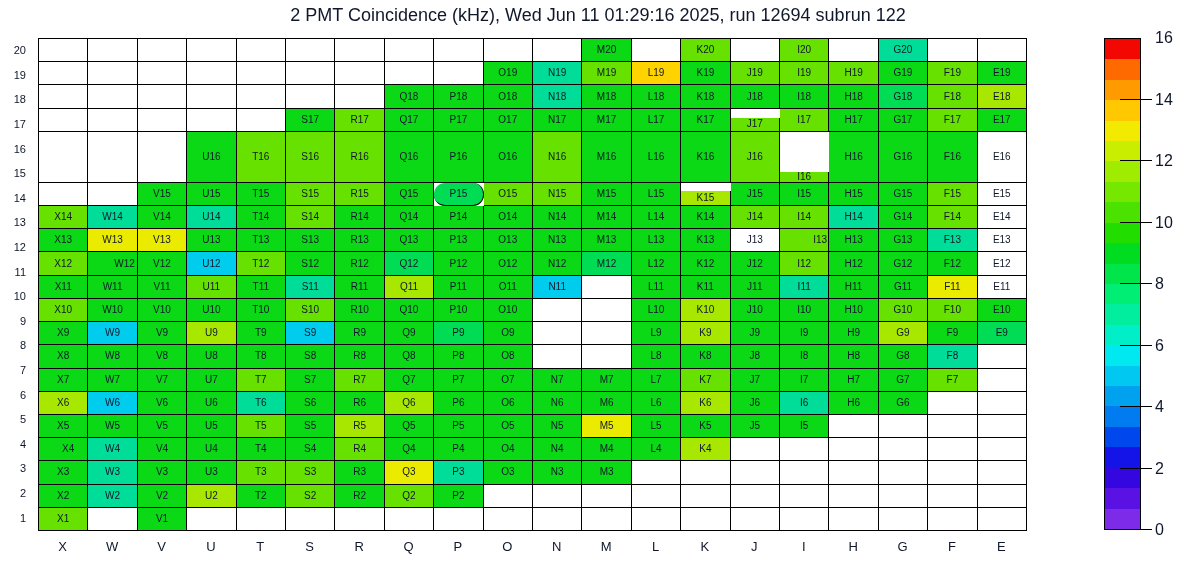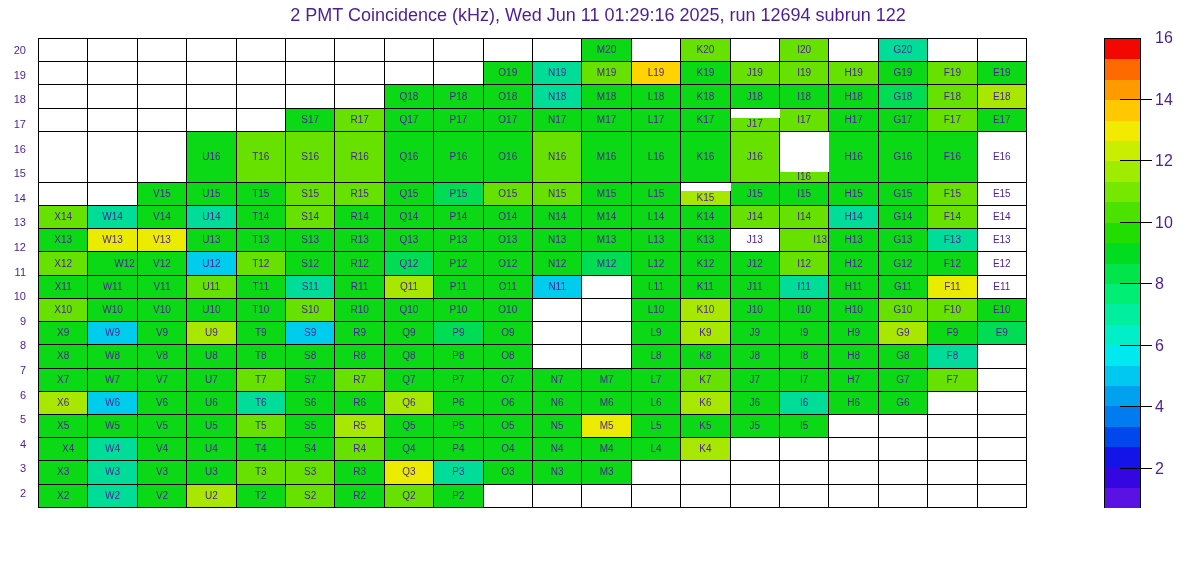--- a/index.html
+++ b/index.html
@@ -1,18 +1,18 @@
 <!DOCTYPE html>
 <html><head>
 <meta charset="utf-8">
 <style>
   html,body{margin:0;padding:0;background:#fff;}
   #canvas{
-    position:relative;width:1196px;height:508px;background:#ffffff;
-    font-family:"Liberation Sans", sans-serif;color:#4c1d95;overflow:hidden;
+    position:relative;width:1196px;height:572px;background:#ffffff;
+    font-family:"Liberation Sans", sans-serif;color:#0f172a;overflow:hidden;
   }
   .title{
     position:absolute;top:5px;left:0;width:1196px;text-align:center;
     font-size:18px;font-weight:500;letter-spacing:0px;
   }
   .plot{
     position:absolute;left:38px;top:38px;width:988px;height:492px;
     border-top:1px solid #000;border-left:1px solid #000;
     display:grid;grid-template-columns:repeat(20,1fr);grid-template-rows:repeat(20,1fr);
   }
@@ -178,21 +178,21 @@
       <div class="cell" style="background: rgb(12, 217, 22);">F16</div>
       <div class="cell" style="background: rgb(255, 255, 255);">E16</div>
       <div class="cell"></div>
       <div class="cell"></div>
       <div class="cell" style="background: rgb(12, 217, 22);">V15</div>
       <div class="cell" style="background: rgb(12, 217, 22);">U15</div>
       <div class="cell" style="background: rgb(12, 217, 22);">T15</div>
       <div class="cell" style="background: rgb(102, 225, 0);">S15</div>
       <div class="cell" style="background: rgb(102, 225, 0);">R15</div>
       <div class="cell" style="background: rgb(12, 217, 22);">Q15</div>
-      <div class="cell" style="background: rgb(0, 221, 85);">P15</div>
+      <div class="cell" style="background: rgb(0, 221, 85); border-radius: 11px;">P15</div>
       <div class="cell" style="background: rgb(102, 225, 0);">O15</div>
       <div class="cell" style="background: rgb(102, 225, 0);">N15</div>
       <div class="cell" style="background: rgb(12, 217, 22);">M15</div>
       <div class="cell" style="background: rgb(12, 217, 22);">L15</div>
       <div class="cell" style="background: rgb(168, 232, 0); margin-top: 8px;">K15</div>
       <div class="cell" style="background: rgb(12, 217, 22);">J15</div>
       <div class="cell" style="background: rgb(12, 217, 22);">I15</div>
       <div class="cell" style="background: rgb(12, 217, 22);">H15</div>
       <div class="cell" style="background: rgb(12, 217, 22);">G15</div>
       <div class="cell" style="background: rgb(102, 225, 0);">F15</div>

